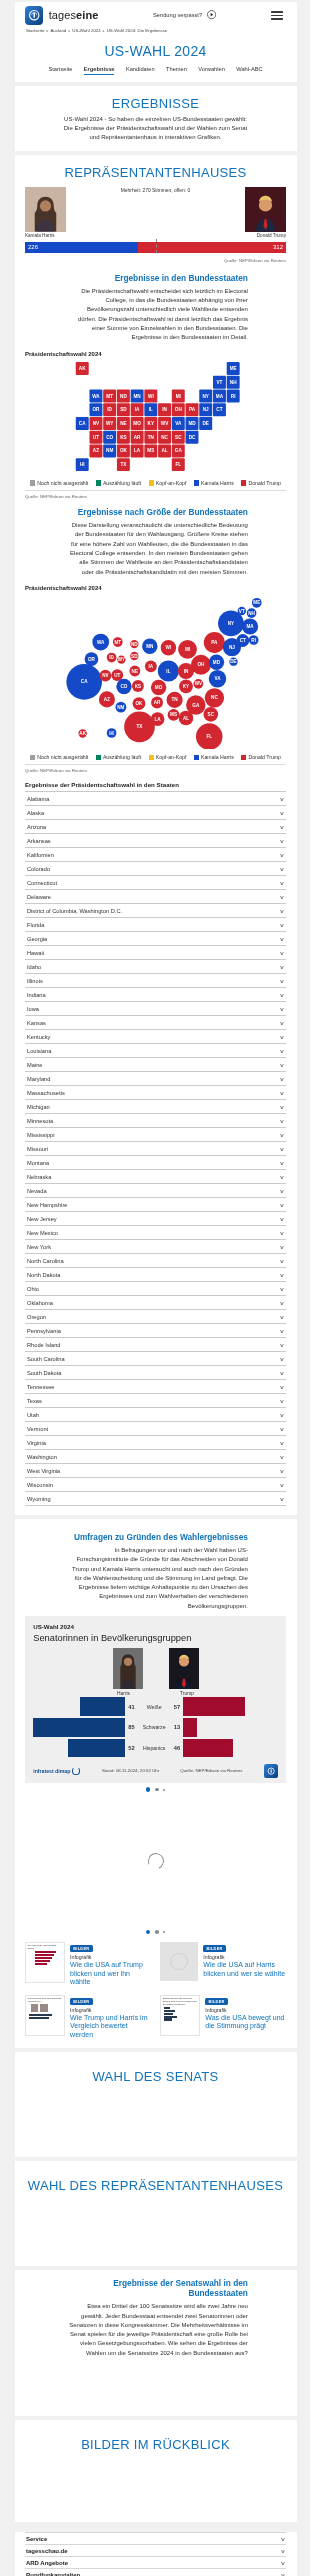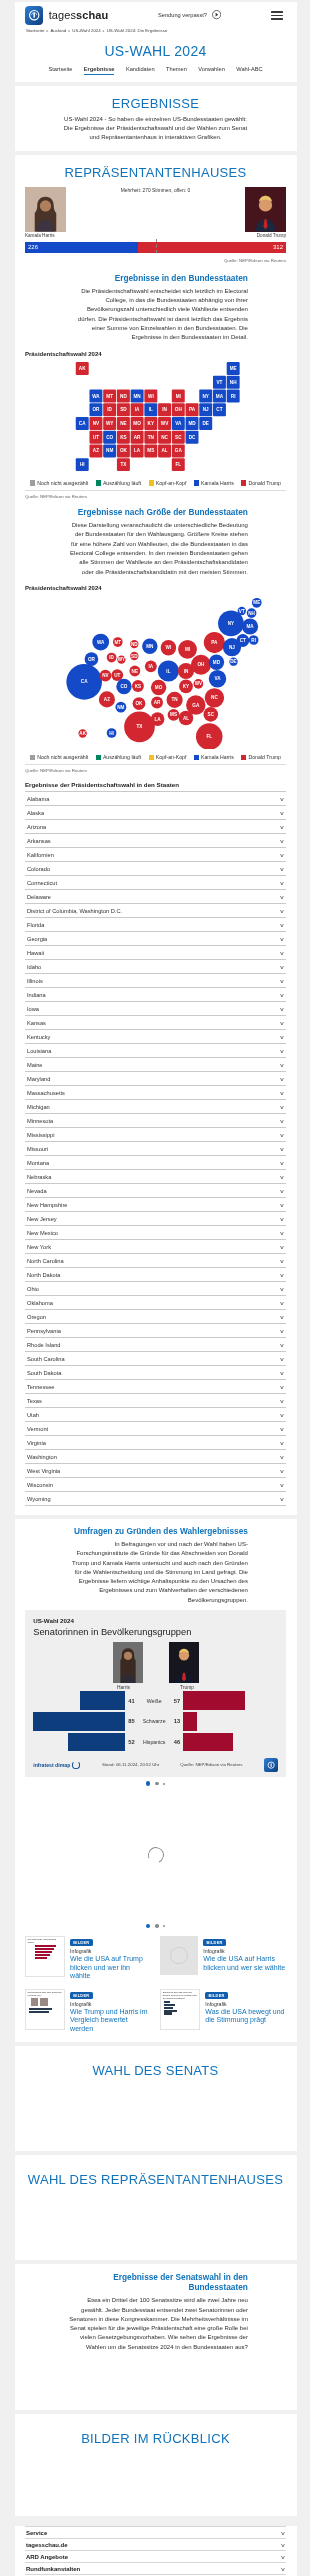--- a/index.html
+++ b/index.html
@@ -112,21 +112,21 @@
 
   <div class="card" style="margin-bottom:4.1px;">
     <div class="hdr">
       <div class="logo-sq">
         <svg width="12.4" height="12.4" viewBox="0 0 24 24">
             <circle cx="12" cy="12" r="9" fill="none" stroke="#fff" stroke-width="2.2"></circle>
             <path d="M7 12a5 5 0 0 1 10 0" fill="none" stroke="#cfe6ff" stroke-width="1.5"></path>
             <rect x="10.6" y="7" width="2.8" height="10" rx="1" fill="#fff"></rect>
           </svg>
       </div>
-      <div class="logo-word"><span>tages</span><b>schau</b></div>
+      <div class="logo-word"><span>tages</span><b>eine</b></div>
       <div class="hdr-mid">
         <span>Sendung verpasst?</span>
         <span class="play">
           <svg width="9.3" height="9.3" viewBox="0 0 18 18">
               <circle cx="9" cy="9" r="8" fill="none" stroke="#333" stroke-width="1.4"></circle>
               <path d="M7 5.5l5 3.5-5 3.5z" fill="#333"></path>
             </svg>
         </span>
       </div>
       <div class="burger">
@@ -862,21 +862,21 @@
           <span>Wisconsin</span>
           <span class="chev">∨</span>
         </div>
         <div class="acc-row">
           <span>Wyoming</span>
           <span class="chev">∨</span>
         </div>
       </div>
   </div>
 
-  <div class="card pad" style="padding-top:7px;padding-bottom:8.3px;">
+  <div class="card pad" style="padding-top:13px;padding-bottom:8.3px;">
     <div class="sub-block" style="margin-top:0;">
       <div class="sub-h">Umfragen zu Gründen des Wahlergebnisses</div>
       <div class="sub-p">In Befragungen vor und nach der Wahl haben US-Forschungsinstitute die Gründe für das Abschneiden von Donald Trump und Kamala Harris untersucht und auch nach den Gründen für die Wahlentscheidung und die Stimmung im Land gefragt. Die Ergebnisse liefern wichtige Anhaltspunkte zu den Ursachen des Ergebnisses und zum Wahlverhalten der verschiedenen Bevölkerungsgruppen.</div>
     </div>
 
     <div class="chart-card">
       <div class="cc-kicker">US-Wahl 2024</div>
       <div class="cc-title">Senatorinnen in Bevölkerungsgruppen</div>
       <div class="cc-photos">
         <div class="cc-ph">

